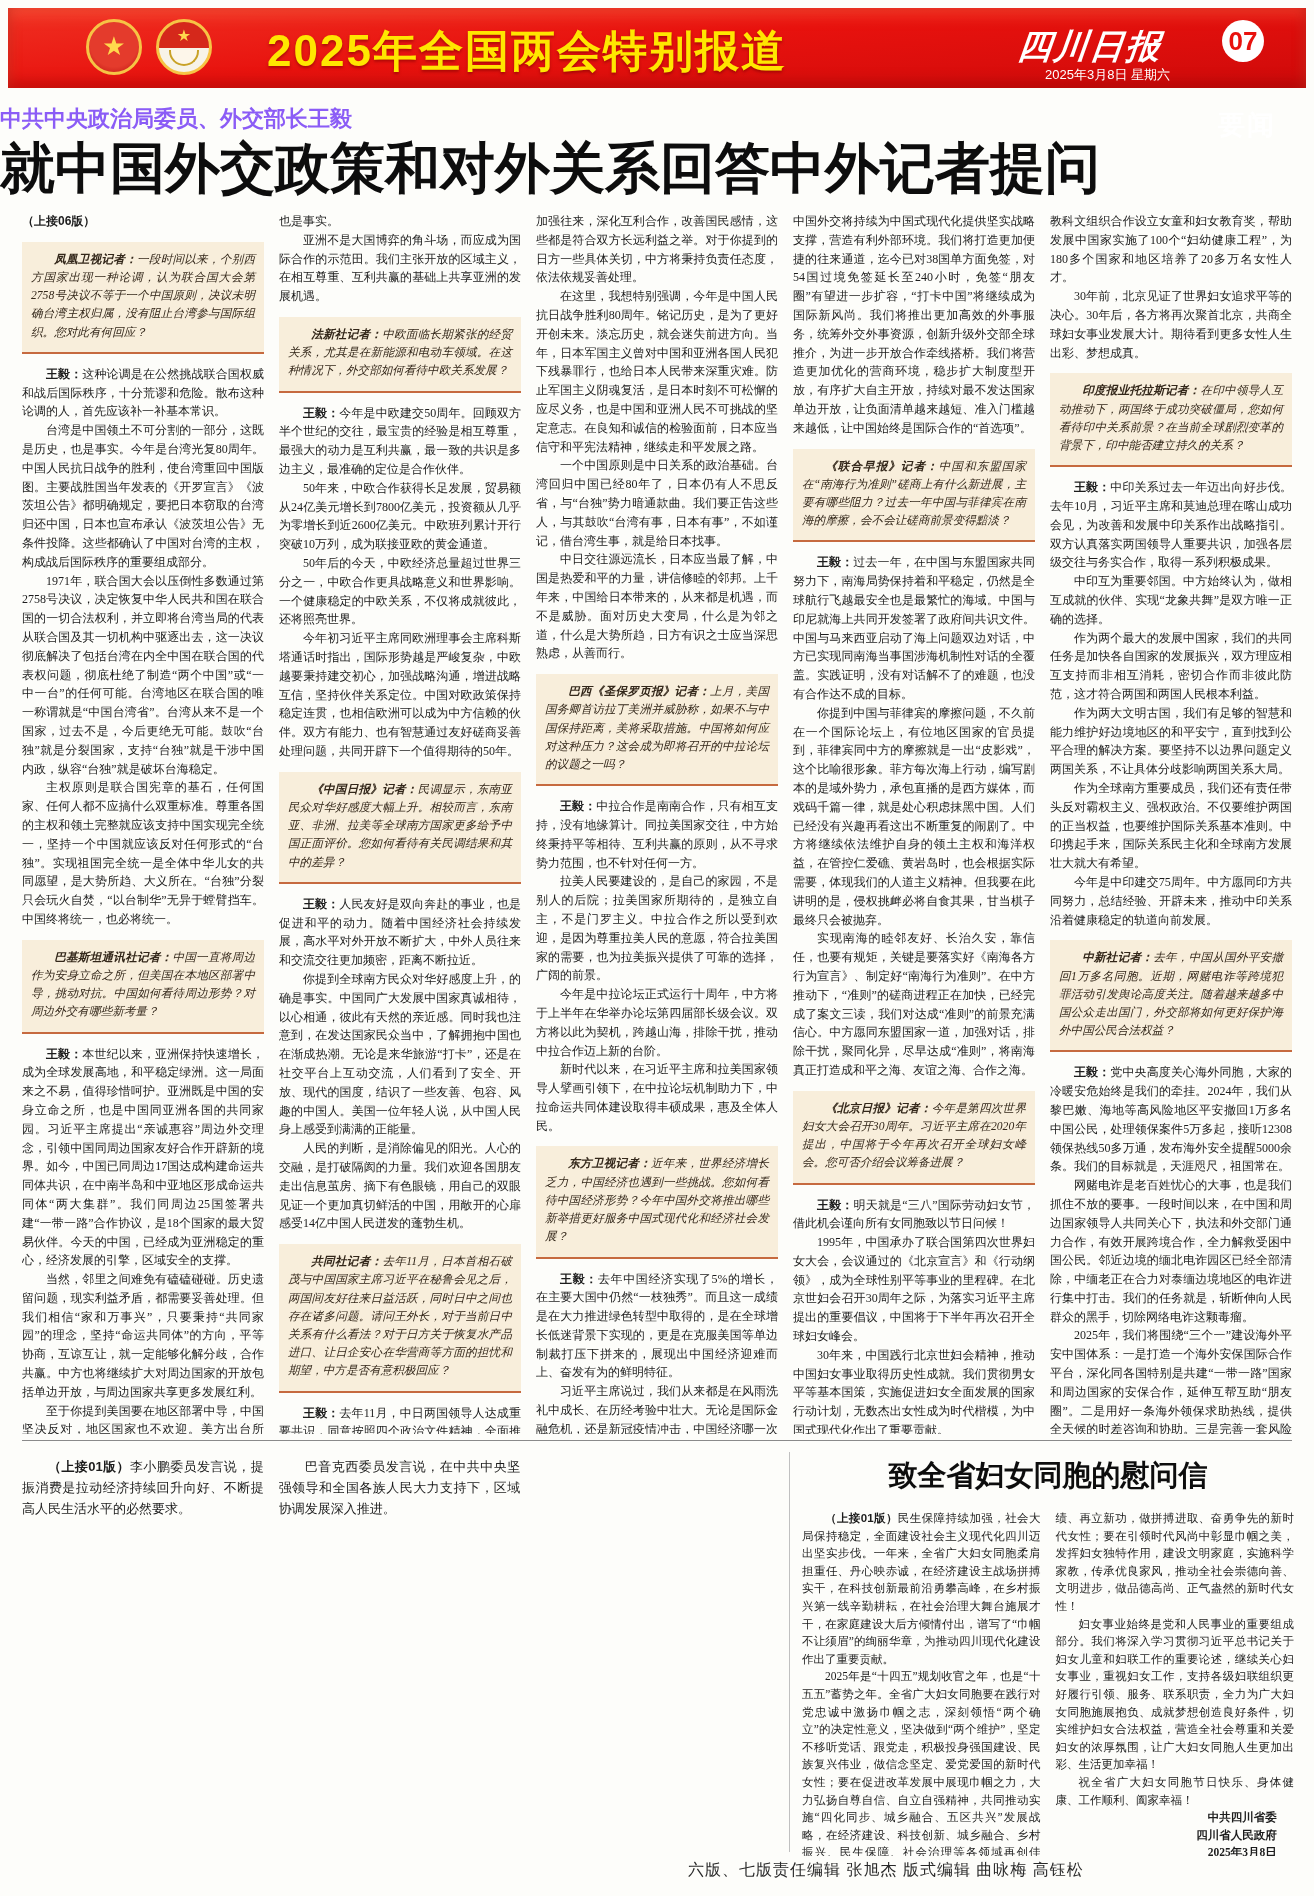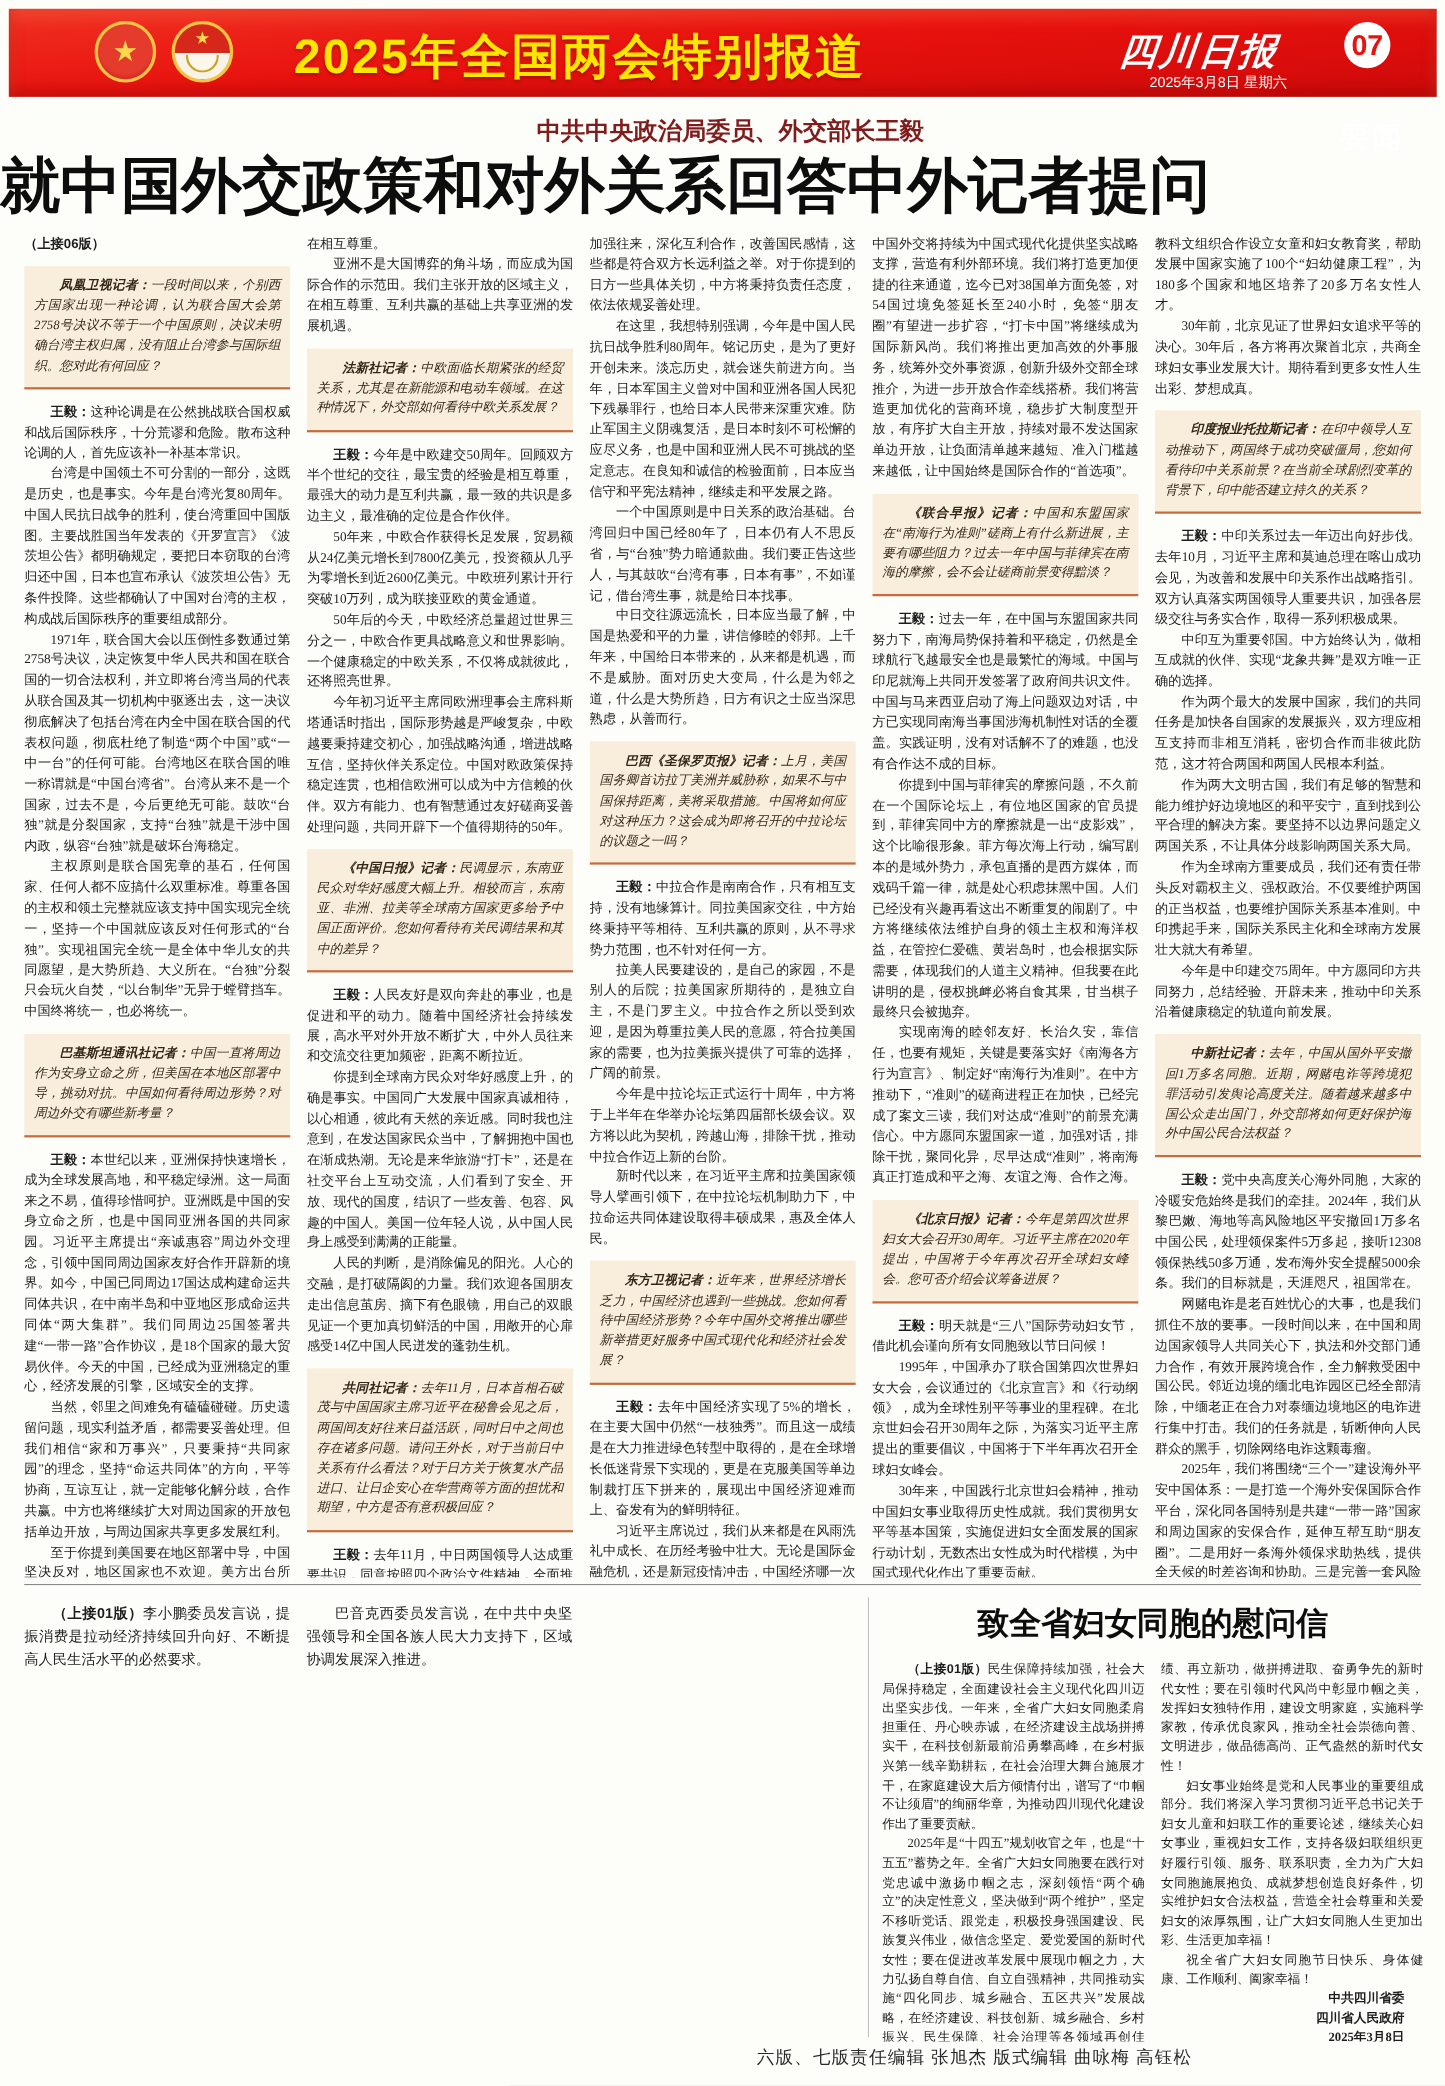--- a/index.html
+++ b/index.html
@@ -23,22 +23,22 @@
   #masthead{position:absolute;right:14px;top:8px;width:330px;height:72px;color:#fff;}
   #paper-name{position:absolute;right:130px;top:8px;font-family:"DejaVu Serif",serif;
     font-style:italic;font-weight:bold;font-size:34px;transform:skewX(-6deg);letter-spacing:2px;}
   #paper-date{position:absolute;right:122px;top:50px;font-family:"Liberation Sans",sans-serif;font-size:13px;}
   #page-circle{position:absolute;right:28px;top:4px;width:42px;height:42px;border-radius:50%;
     background:#fff;color:#e8120e;font-family:"Liberation Sans",sans-serif;font-weight:bold;font-size:26px;
     display:flex;align-items:center;justify-content:center;}
   #section-name{position:absolute;right:16px;top:44px;font-family:"Liberation Sans",sans-serif;
     font-weight:bold;font-size:27px;letter-spacing:2px;margin-top:47px;}
   
-  #kicker{position:absolute;left:0;right:0;top:104px;text-align:center;
-    font-family:"Liberation Sans",sans-serif;font-weight:bold;font-size:22px;color:#7f1d1d;padding-left:14px;}
+  #kicker{position:absolute;left:0;right:0;top:104px;text-align:left;
+    font-family:"Liberation Sans",sans-serif;font-weight:bold;font-size:22px;color:#8b5cf6;}
   #headline{position:absolute;left:0;right:0;top:132px;text-align:left;
     font-family:Liberation Mono, monospace;font-weight:900;font-size:55px;letter-spacing:0px;color:#0d0d0d;}
   
   #main-columns{position:absolute;left:22px;right:22px;top:212px;height:1222px;
     display:flex;gap:15px;overflow:hidden;}
   .col{flex:1 1 0;overflow:hidden;font-size:12px;line-height:18.8px;text-align:justify;}
   .para{margin:0;text-indent:2em;}
   .para.cont{text-indent:0;}
   .para.note{text-indent:0;font-weight:bold;font-family:"Liberation Sans",sans-serif;margin-bottom:8px;}
   .para b{font-family:"Liberation Sans",sans-serif;}
@@ -90,21 +90,21 @@
         <p class="para"><b>王毅：</b>这种论调是在公然挑战联合国权威和战后国际秩序，十分荒谬和危险。散布这种论调的人，首先应该补一补基本常识。</p>
         <p class="para">台湾是中国领土不可分割的一部分，这既是历史，也是事实。今年是台湾光复80周年。中国人民抗日战争的胜利，使台湾重回中国版图。主要战胜国当年发表的《开罗宣言》《波茨坦公告》都明确规定，要把日本窃取的台湾归还中国，日本也宣布承认《波茨坦公告》无条件投降。这些都确认了中国对台湾的主权，构成战后国际秩序的重要组成部分。</p>
         <p class="para">1971年，联合国大会以压倒性多数通过第2758号决议，决定恢复中华人民共和国在联合国的一切合法权利，并立即将台湾当局的代表从联合国及其一切机构中驱逐出去，这一决议彻底解决了包括台湾在内全中国在联合国的代表权问题，彻底杜绝了制造“两个中国”或“一中一台”的任何可能。台湾地区在联合国的唯一称谓就是“中国台湾省”。台湾从来不是一个国家，过去不是，今后更绝无可能。鼓吹“台独”就是分裂国家，支持“台独”就是干涉中国内政，纵容“台独”就是破坏台海稳定。</p>
         <p class="para">主权原则是联合国宪章的基石，任何国家、任何人都不应搞什么双重标准。尊重各国的主权和领土完整就应该支持中国实现完全统一，坚持一个中国就应该反对任何形式的“台独”。实现祖国完全统一是全体中华儿女的共同愿望，是大势所趋、大义所在。“台独”分裂只会玩火自焚，“以台制华”无异于螳臂挡车。中国终将统一，也必将统一。</p>
         <div class="qbox"><b>巴基斯坦通讯社记者：</b>中国一直将周边作为安身立命之所，但美国在本地区部署中导，挑动对抗。中国如何看待周边形势？对周边外交有哪些新考量？</div>
         <p class="para"><b>王毅：</b>本世纪以来，亚洲保持快速增长，成为全球发展高地，和平稳定绿洲。这一局面来之不易，值得珍惜呵护。亚洲既是中国的安身立命之所，也是中国同亚洲各国的共同家园。习近平主席提出“亲诚惠容”周边外交理念，引领中国同周边国家友好合作开辟新的境界。如今，中国已同周边17国达成构建命运共同体共识，在中南半岛和中亚地区形成命运共同体“两大集群”。我们同周边25国签署共建“一带一路”合作协议，是18个国家的最大贸易伙伴。今天的中国，已经成为亚洲稳定的重心，经济发展的引擎，区域安全的支撑。</p>
         <p class="para">当然，邻里之间难免有磕磕碰碰。历史遗留问题，现实利益矛盾，都需要妥善处理。但我们相信“家和万事兴”，只要秉持“共同家园”的理念，坚持“命运共同体”的方向，平等协商，互谅互让，就一定能够化解分歧，合作共赢。中方也将继续扩大对周边国家的开放包括单边开放，与周边国家共享更多发展红利。</p>
         <p class="para">至于你提到美国要在地区部署中导，中国坚决反对，地区国家也不欢迎。美方出台所谓“印太战略”这么多年了，为地区国家做了什么？除了挑动事端，制造分歧，什么也没有。可谓成事不足，</p>
       </div>
       <div class="col">
-        <p class="para cont">在相互尊重。</p>
+        <p class="para cont">也是事实。</p>
         <p class="para">亚洲不是大国博弈的角斗场，而应成为国际合作的示范田。我们主张开放的区域主义，在相互尊重、互利共赢的基础上共享亚洲的发展机遇。</p>
         <div class="qbox"><b>法新社记者：</b>中欧面临长期紧张的经贸关系，尤其是在新能源和电动车领域。在这种情况下，外交部如何看待中欧关系发展？</div>
         <p class="para"><b>王毅：</b>今年是中欧建交50周年。回顾双方半个世纪的交往，最宝贵的经验是相互尊重，最强大的动力是互利共赢，最一致的共识是多边主义，最准确的定位是合作伙伴。</p>
         <p class="para">50年来，中欧合作获得长足发展，贸易额从24亿美元增长到7800亿美元，投资额从几乎为零增长到近2600亿美元。中欧班列累计开行突破10万列，成为联接亚欧的黄金通道。</p>
         <p class="para">50年后的今天，中欧经济总量超过世界三分之一，中欧合作更具战略意义和世界影响。一个健康稳定的中欧关系，不仅将成就彼此，还将照亮世界。</p>
         <p class="para">今年初习近平主席同欧洲理事会主席科斯塔通话时指出，国际形势越是严峻复杂，中欧越要秉持建交初心，加强战略沟通，增进战略互信，坚持伙伴关系定位。中国对欧政策保持稳定连贯，也相信欧洲可以成为中方信赖的伙伴。双方有能力、也有智慧通过友好磋商妥善处理问题，共同开辟下一个值得期待的50年。</p>
         <div class="qbox"><b>《中国日报》记者：</b>民调显示，东南亚民众对华好感度大幅上升。相较而言，东南亚、非洲、拉美等全球南方国家更多给予中国正面评价。您如何看待有关民调结果和其中的差异？</div>
         <p class="para"><b>王毅：</b>人民友好是双向奔赴的事业，也是促进和平的动力。随着中国经济社会持续发展，高水平对外开放不断扩大，中外人员往来和交流交往更加频密，距离不断拉近。</p>
         <p class="para">你提到全球南方民众对华好感度上升，的确是事实。中国同广大发展中国家真诚相待，以心相通，彼此有天然的亲近感。同时我也注意到，在发达国家民众当中，了解拥抱中国也在渐成热潮。无论是来华旅游“打卡”，还是在社交平台上互动交流，人们看到了安全、开放、现代的国度，结识了一些友善、包容、风趣的中国人。美国一位年轻人说，从中国人民身上感受到满满的正能量。</p>
         <p class="para">人民的判断，是消除偏见的阳光。人心的交融，是打破隔阂的力量。我们欢迎各国朋友走出信息茧房、摘下有色眼镜，用自己的双眼见证一个更加真切鲜活的中国，用敞开的心扉感受14亿中国人民迸发的蓬勃生机。</p>

